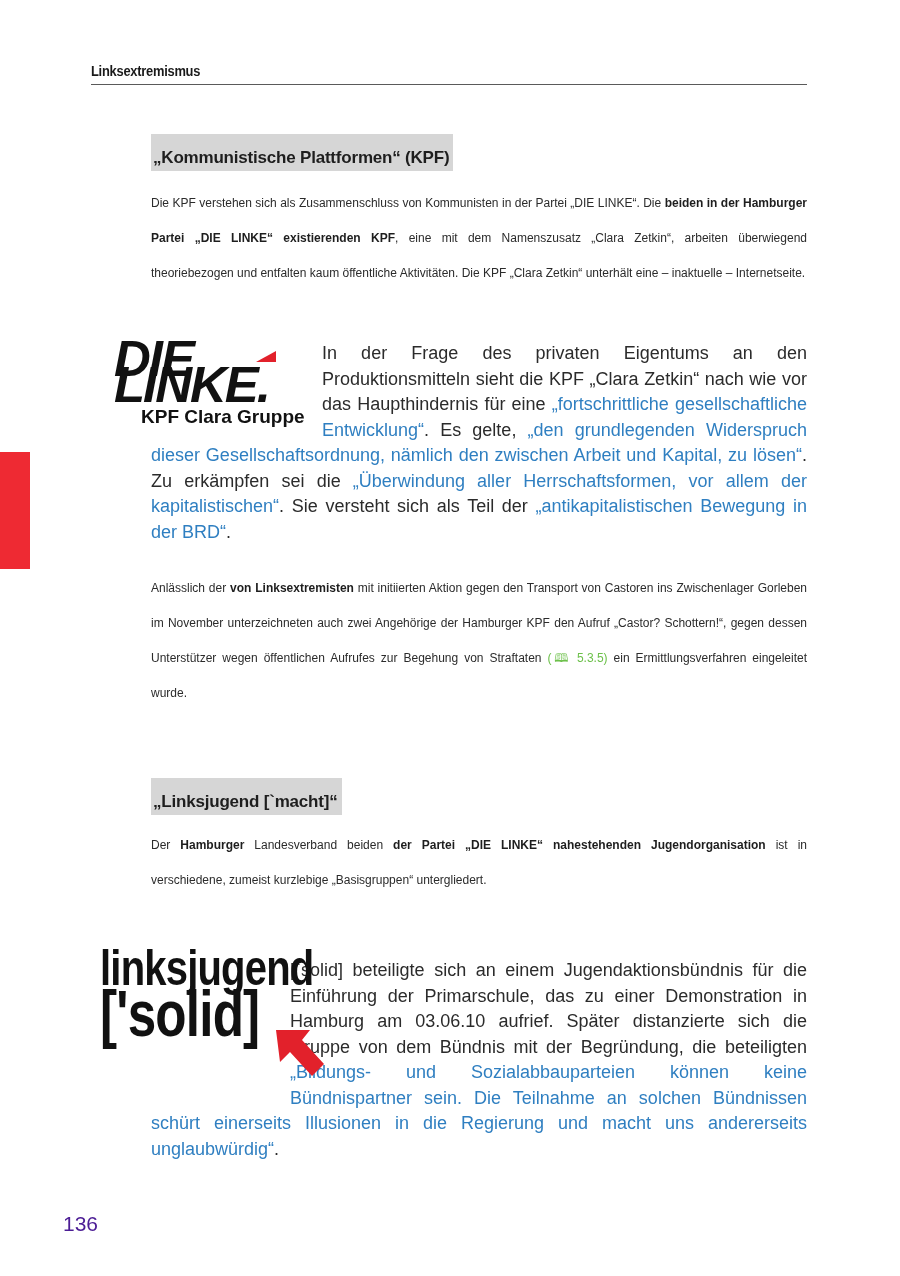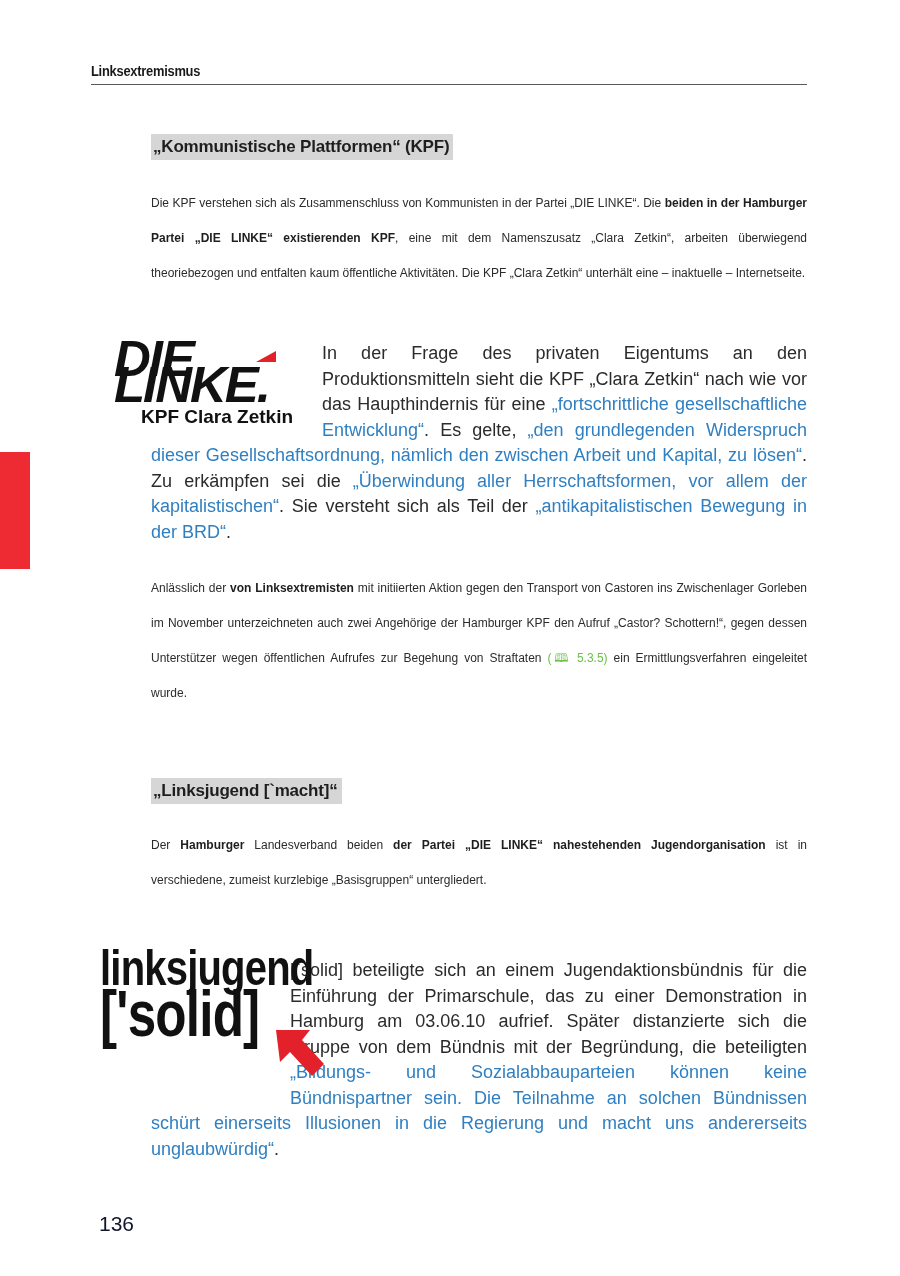--- a/index.html
+++ b/index.html
@@ -6,21 +6,21 @@
   body { width: 900px; height: 1276px; position: relative; overflow: hidden;
          font-family: "Liberation Sans", sans-serif; color: #2b2b2b; }
   .running-head { position: absolute; left: 91px; top: 62px; width: 716px;
                   font-family: "Liberation Sans", sans-serif; font-weight: bold;
                   font-size: 15px; letter-spacing: -0.3px; color: #1a1a1a;
                   transform: scaleX(0.86); transform-origin: left; }
   .head-rule { position: absolute; left: 91px; top: 84px; width: 716px; height: 1px; background: #5a5a5a; }
   .side-tab { position: absolute; left: 0; top: 452px; width: 30px; height: 117px; background: #ee2a33; }
   .section-heading { position: absolute; left: 151px; display: inline-block;
                      background: #d6d6d6; font-weight: bold; font-size: 17px;
-                     padding: 3px 4px 3px 2px; color: #1e1e1e; letter-spacing: -0.2px; }
+                     padding: 14px 4px 3px 2px; color: #1e1e1e; letter-spacing: -0.2px; }
   .para { position: absolute; left: 151px; width: 656px; font-size: 12px;
           line-height: 35px; text-align: justify; color: #2b2b2b; }
   .para b { font-weight: bold; color: #1e1e1e; }
   .quote { color: #2f7fc1; }
   .ref { color: #6cc04a; }
   .float-para { position: absolute; left: 151px; width: 656px; font-size: 18px; line-height: 25.5px;
                 text-align: justify; color: #2b2b2b; }
   .logo-linke { float: left; width: 232px; height: 100px; margin-left: -61px; margin-right: 0px;
                 position: relative; }
   .logo-linke .main { position: absolute; left: 24px; top: 6px; font-family: "Liberation Sans", sans-serif;
@@ -30,38 +30,38 @@
                       border-left: 20px solid transparent; border-bottom: 11px solid #e2212b; }
   .logo-linke .sub { position: absolute; left: 51px; top: 63px; font-weight: bold; font-size: 19px; color: #111; }
   .logo-solid { float: left; width: 200px; height: 128px; margin-left: -61px; position: relative; }
   .logo-solid .l1 { position: absolute; left: 10px; top: -2px; font-family: "Liberation Sans", sans-serif;
                     font-weight: bold; font-size: 50px; letter-spacing: -1px; color: #111;
                     transform: scaleX(0.8); transform-origin: left; }
   .logo-solid .l2 { position: absolute; left: 10px; top: 44px; font-family: "Liberation Sans", sans-serif;
                     font-weight: bold; font-size: 64px; letter-spacing: -1px; color: #111;
                     transform: scaleX(0.8); transform-origin: left; }
   .logo-solid .arrow { position: absolute; left: 184px; top: 70px; }
-  .page-number { position: absolute; left: 63px; top: 1212px; font-size: 21px; color: #0f172a; margin-left: 36px; }
+  .page-number { position: absolute; left: 63px; top: 1212px; font-size: 21px; color: #4c1d95; }
 </style>
 </head>
 <body>
 
 <div class="running-head">Linksextremismus</div>
 <div class="head-rule"></div>
 <div class="side-tab"></div>
 
 <div class="section-heading" style="top:134px;">„Kommunistische Plattformen“ (KPF)</div>
 
 <div class="para" style="top:186px;"><span>Die KPF verstehen sich als Zusammenschluss von Kommunisten in der Partei „DIE LINKE“. Die </span><b>beiden in der Hamburger Partei „DIE LINKE“ existierenden KPF</b><span>, eine mit dem Namenszusatz „Clara Zetkin“, arbeiten überwiegend theoriebezogen und entfalten kaum öffentliche Aktivitäten. Die KPF „Clara Zetkin“ unterhält eine – inaktuelle – Internetseite.</span></div>
 
 <div class="float-para" style="top:341px;">
   <div class="logo-linke">
     <span class="main">DIE LINKE.</span>
     <span class="flag"></span>
-    <span class="sub">KPF Clara Zetkin</span>
+    <span class="sub">KPF Clara Gruppe</span>
   </div>
   <span><span>In der Frage des privaten Eigentums an den Produktionsmitteln sieht die KPF „Clara Zetkin“ nach wie vor das Haupthindernis für eine </span><span class="quote">„fortschrittliche gesellschaftliche Entwicklung“</span><span>. Es gelte, </span><span class="quote">„den grundlegenden Widerspruch dieser Gesellschaftsordnung, nämlich den zwischen Arbeit und Kapital, zu lösen“</span><span>. Zu erkämpfen sei die </span><span class="quote">„Überwindung aller Herrschaftsformen, vor allem der kapitalistischen“</span><span>. Sie versteht sich als Teil der </span><span class="quote">„antikapitalistischen Bewegung in der BRD“</span><span>.</span></span>
 </div>
 
 <div class="para" style="top:571px;"><span>Anlässlich der </span><b>von Linksextremisten</b><span> mit initiierten Aktion gegen den Transport von Castoren ins Zwischenlager Gorleben im November unterzeichneten auch zwei Angehörige der Hamburger KPF den Aufruf „Castor? Schottern!“, gegen dessen Unterstützer wegen öffentlichen Aufrufes zur Begehung von Straftaten </span><span class="ref">(🕮 5.3.5)</span><span> ein Ermittlungsverfahren eingeleitet wurde.</span></div>
 
 <div class="section-heading" style="top:778px;">„Linksjugend [`macht]“</div>
 
 <div class="para" style="top:828px;"><span>Der </span><b>Hamburger</b><span> Landesverband beiden </span><b>der Partei „DIE LINKE“ nahestehenden Jugendorganisation</b><span> ist in verschiedene, zumeist kurzlebige „Basisgruppen“ untergliedert.</span></div>
 

